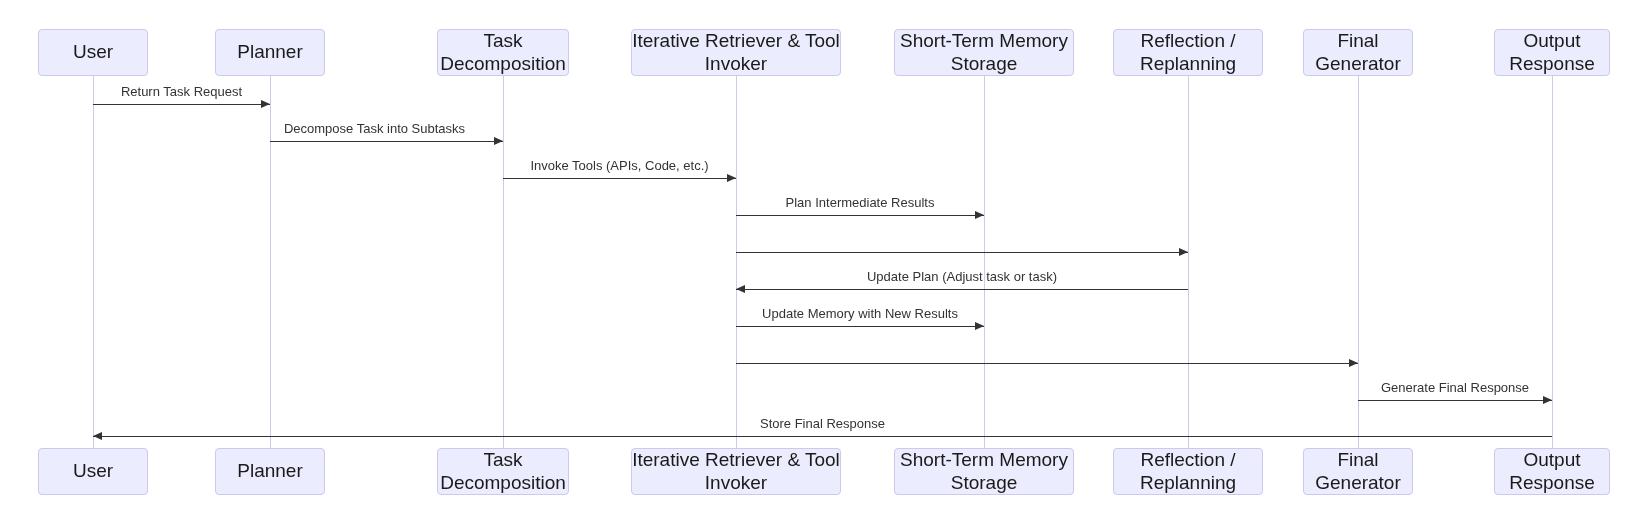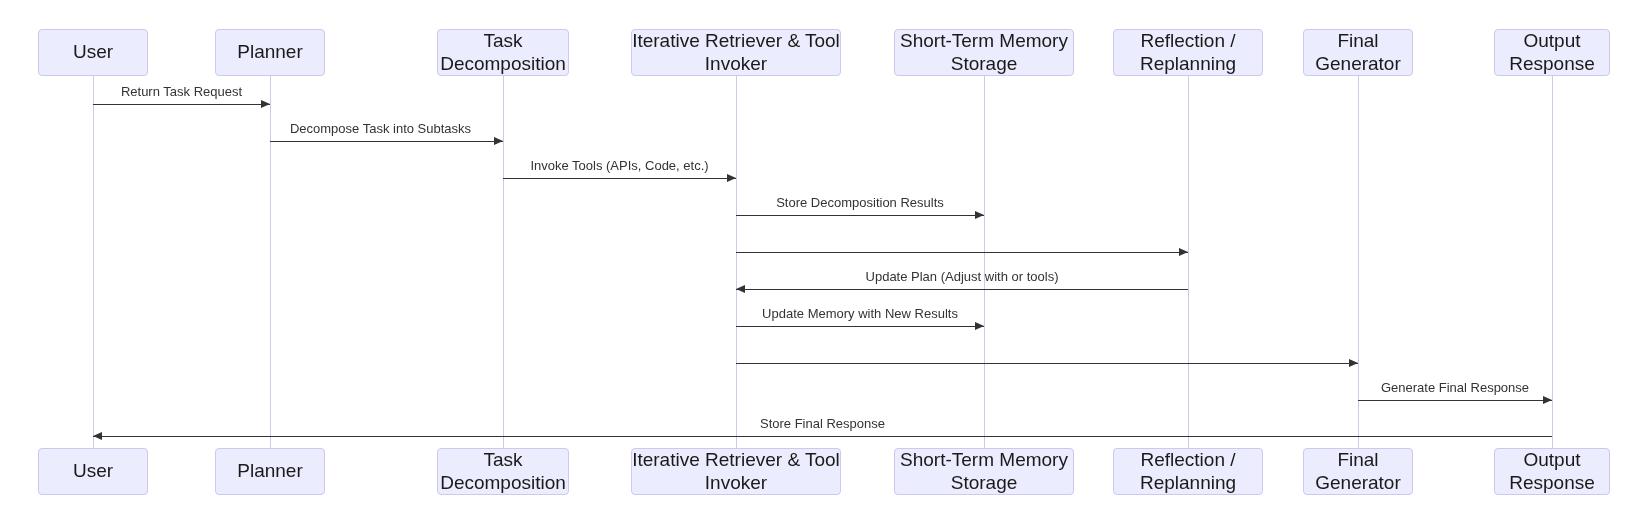--- a/index.html
+++ b/index.html
@@ -139,32 +139,32 @@
   <div class="actor-box bottom" style="left:1303px;width:110px">
       <span>Final Generator</span>
     </div>
   <div class="actor-box bottom" style="left:1494px;width:116px">
       <span>Output Response</span>
     </div>
 
   <div class="msg-label" style="left:93px;width:177px;top:84px">Return Task Request</div>
   <div class="msg-line dir-right" style="left:93px;width:177px;top:104px"></div>
 
-  <div class="msg-label" style="left:264px;width:233px;top:121px">Decompose Task into Subtasks</div>
+  <div class="msg-label" style="left:258px;width:233px;top:121px">Decompose Task into Subtasks</div>
   <div class="msg-line dir-right" style="left:270px;width:233px;top:141px"></div>
 
   <div class="msg-label" style="left:503px;width:233px;top:158px">Invoke Tools (APIs, Code, etc.)</div>
   <div class="msg-line dir-right" style="left:503px;width:233px;top:178px"></div>
 
-  <div class="msg-label" style="left:736px;width:248px;top:195px">Store Decomposition Results</div>
+  <div class="msg-label" style="left:736px;width:248px;top:195px">Plan Intermediate Results</div>
   <div class="msg-line dir-right" style="left:736px;width:248px;top:215px"></div>
 
   <div class="msg-line dir-right" style="left:736px;width:452px;top:252px"></div>
 
-  <div class="msg-label" style="left:736px;width:452px;top:269px">Update Plan (Adjust with or tools)</div>
+  <div class="msg-label" style="left:736px;width:452px;top:269px">Update Plan (Adjust task or task)</div>
   <div class="msg-line dir-left" style="left:736px;width:452px;top:289px"></div>
 
   <div class="msg-label" style="left:736px;width:248px;top:306px">Update Memory with New Results</div>
   <div class="msg-line dir-right" style="left:736px;width:248px;top:326px"></div>
 
   <div class="msg-line dir-right" style="left:736px;width:622px;top:363px"></div>
 
   <div class="msg-label" style="left:1358px;width:194px;top:380px">Generate Final Response</div>
   <div class="msg-line dir-right" style="left:1358px;width:194px;top:400px"></div>
 

